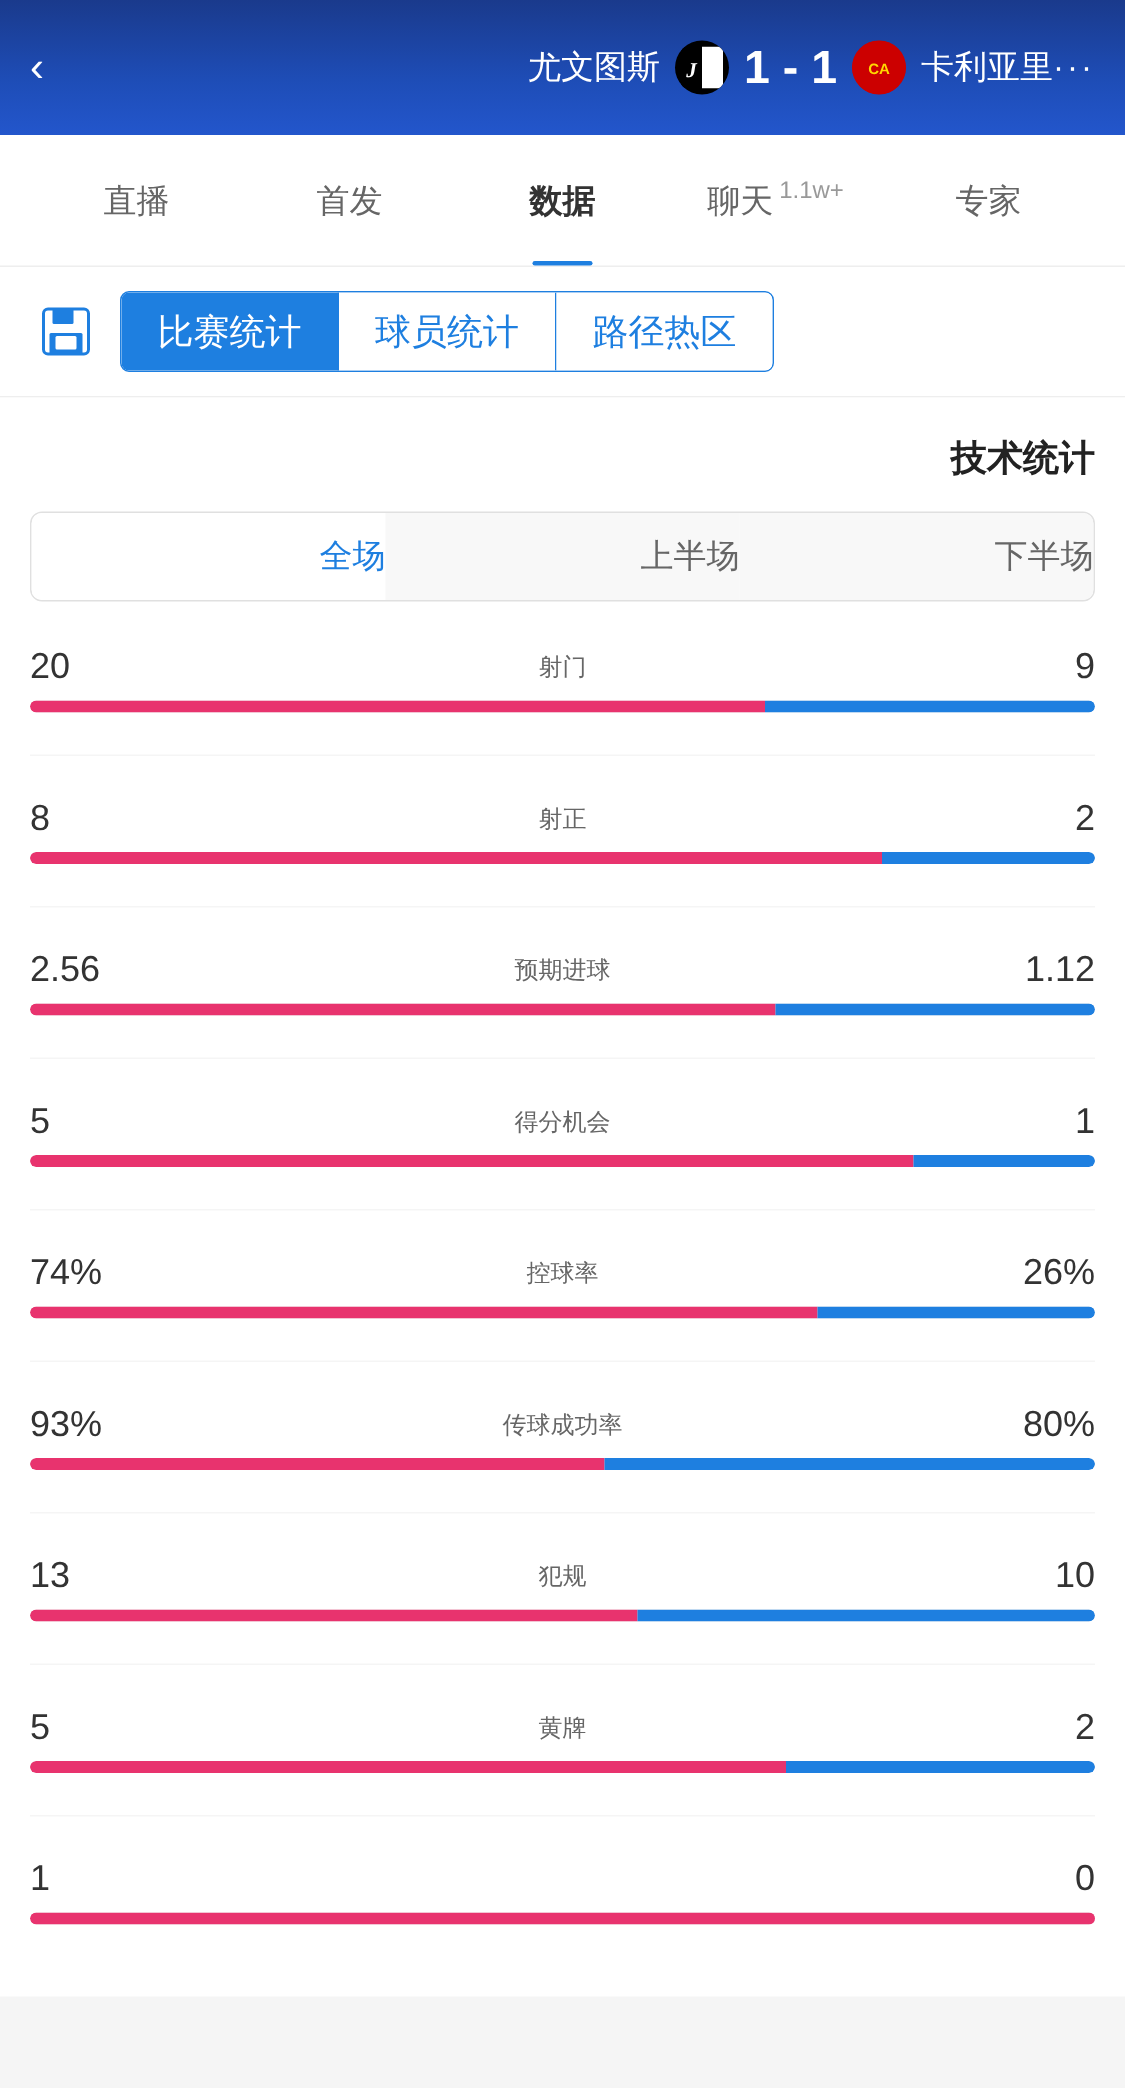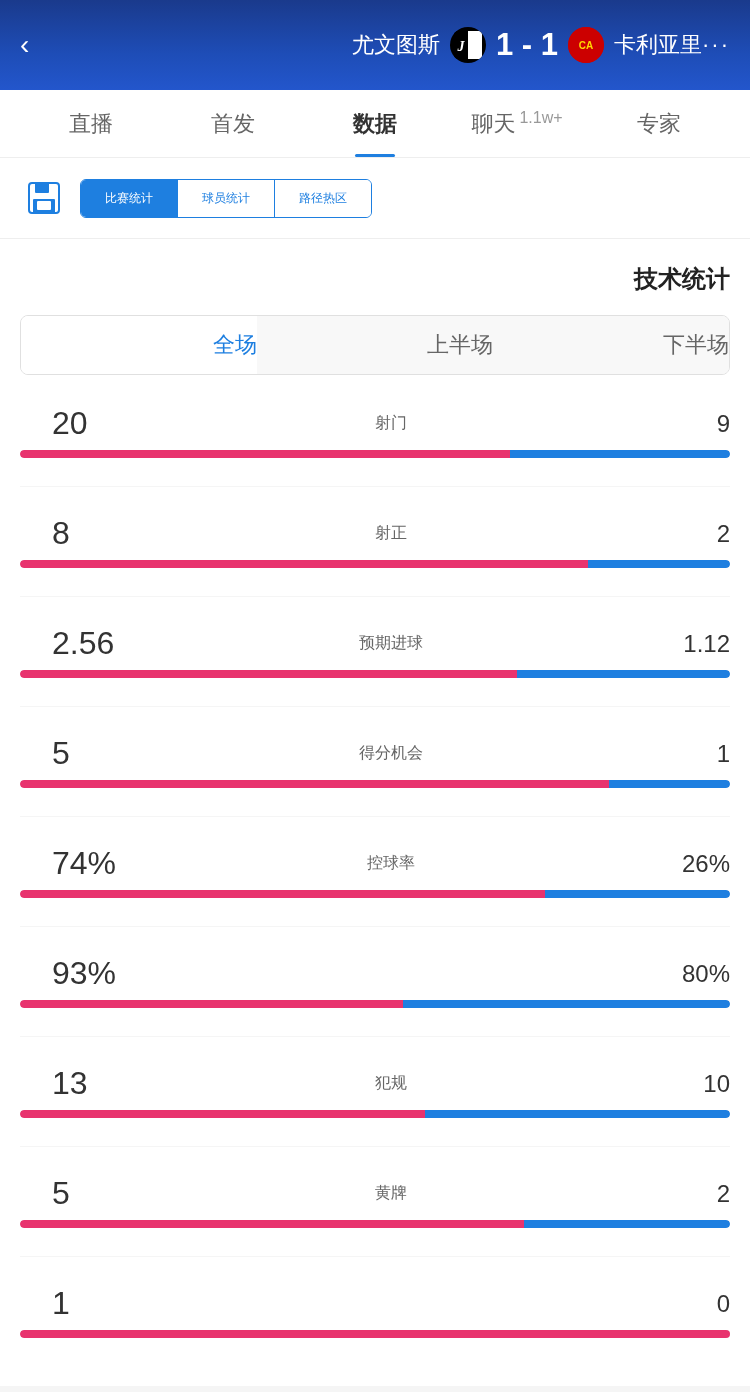--- a/index.html
+++ b/index.html
@@ -80,21 +80,21 @@
       cursor: pointer;
       letter-spacing: 2px;
     }
 
     
     .nav-tabs {
       background: white;
       display: flex;
       align-items: center;
       padding: 0 20px;
-      height: 68px;
+      height: 88px;
       border-bottom: 1px solid #eee;
     }
     .nav-tab {
       flex: 1;
       text-align: center;
       font-size: 22px;
       color: #666;
       cursor: pointer;
       height: 100%;
       display: flex;
@@ -149,21 +149,21 @@
     }
     .sub-tabs {
       display: flex;
       gap: 0;
       border: 1.5px solid #1e7fe0;
       border-radius: 6px;
       overflow: hidden;
     }
     .sub-tab {
       padding: 10px 24px;
-      font-size: 12px;
+      font-size: 24px;
       cursor: pointer;
       color: #1e7fe0;
       background: white;
     }
     .sub-tab.active {
       background: #1e7fe0;
       color: white;
     }
     .sub-tab:not(:last-child) {
       border-right: 1.5px solid #1e7fe0;
@@ -212,24 +212,23 @@
     .stat-row {
       margin-bottom: 28px;
     }
     .stat-values {
       display: flex;
       justify-content: space-between;
       align-items: center;
       margin-bottom: 8px;
     }
     .stat-home-value {
-      font-size: 32px;
+      font-size: 24px;
       color: #333;
       width: 80px;
-      margin-left: 32px;
     }
     .stat-label {
       font-size: 16px;
       color: #666;
       text-align: center;
       flex: 1;
     }
     .stat-away-value {
       font-size: 24px;
       color: #333;
@@ -399,20 +398,21 @@
     <div class="stat-bars">
       <div class="bar-home" style="width:74.0%"></div>
       <div class="bar-gap"></div>
       <div class="bar-away" style="width:26.0%"></div>
     </div>
   </div>
       <div class="stat-divider"></div>
       <div class="stat-row">
     <div class="stat-values">
       <span class="stat-home-value">93%</span>
+      <span class="stat-label">传球成功率</span>
       <span class="stat-away-value">80%</span>
     </div>
     <div class="stat-bars">
       <div class="bar-home" style="width:54.0%"></div>
       <div class="bar-gap"></div>
       <div class="bar-away" style="width:46.0%"></div>
     </div>
   </div>
       <div class="stat-divider"></div>
       <div class="stat-row">

